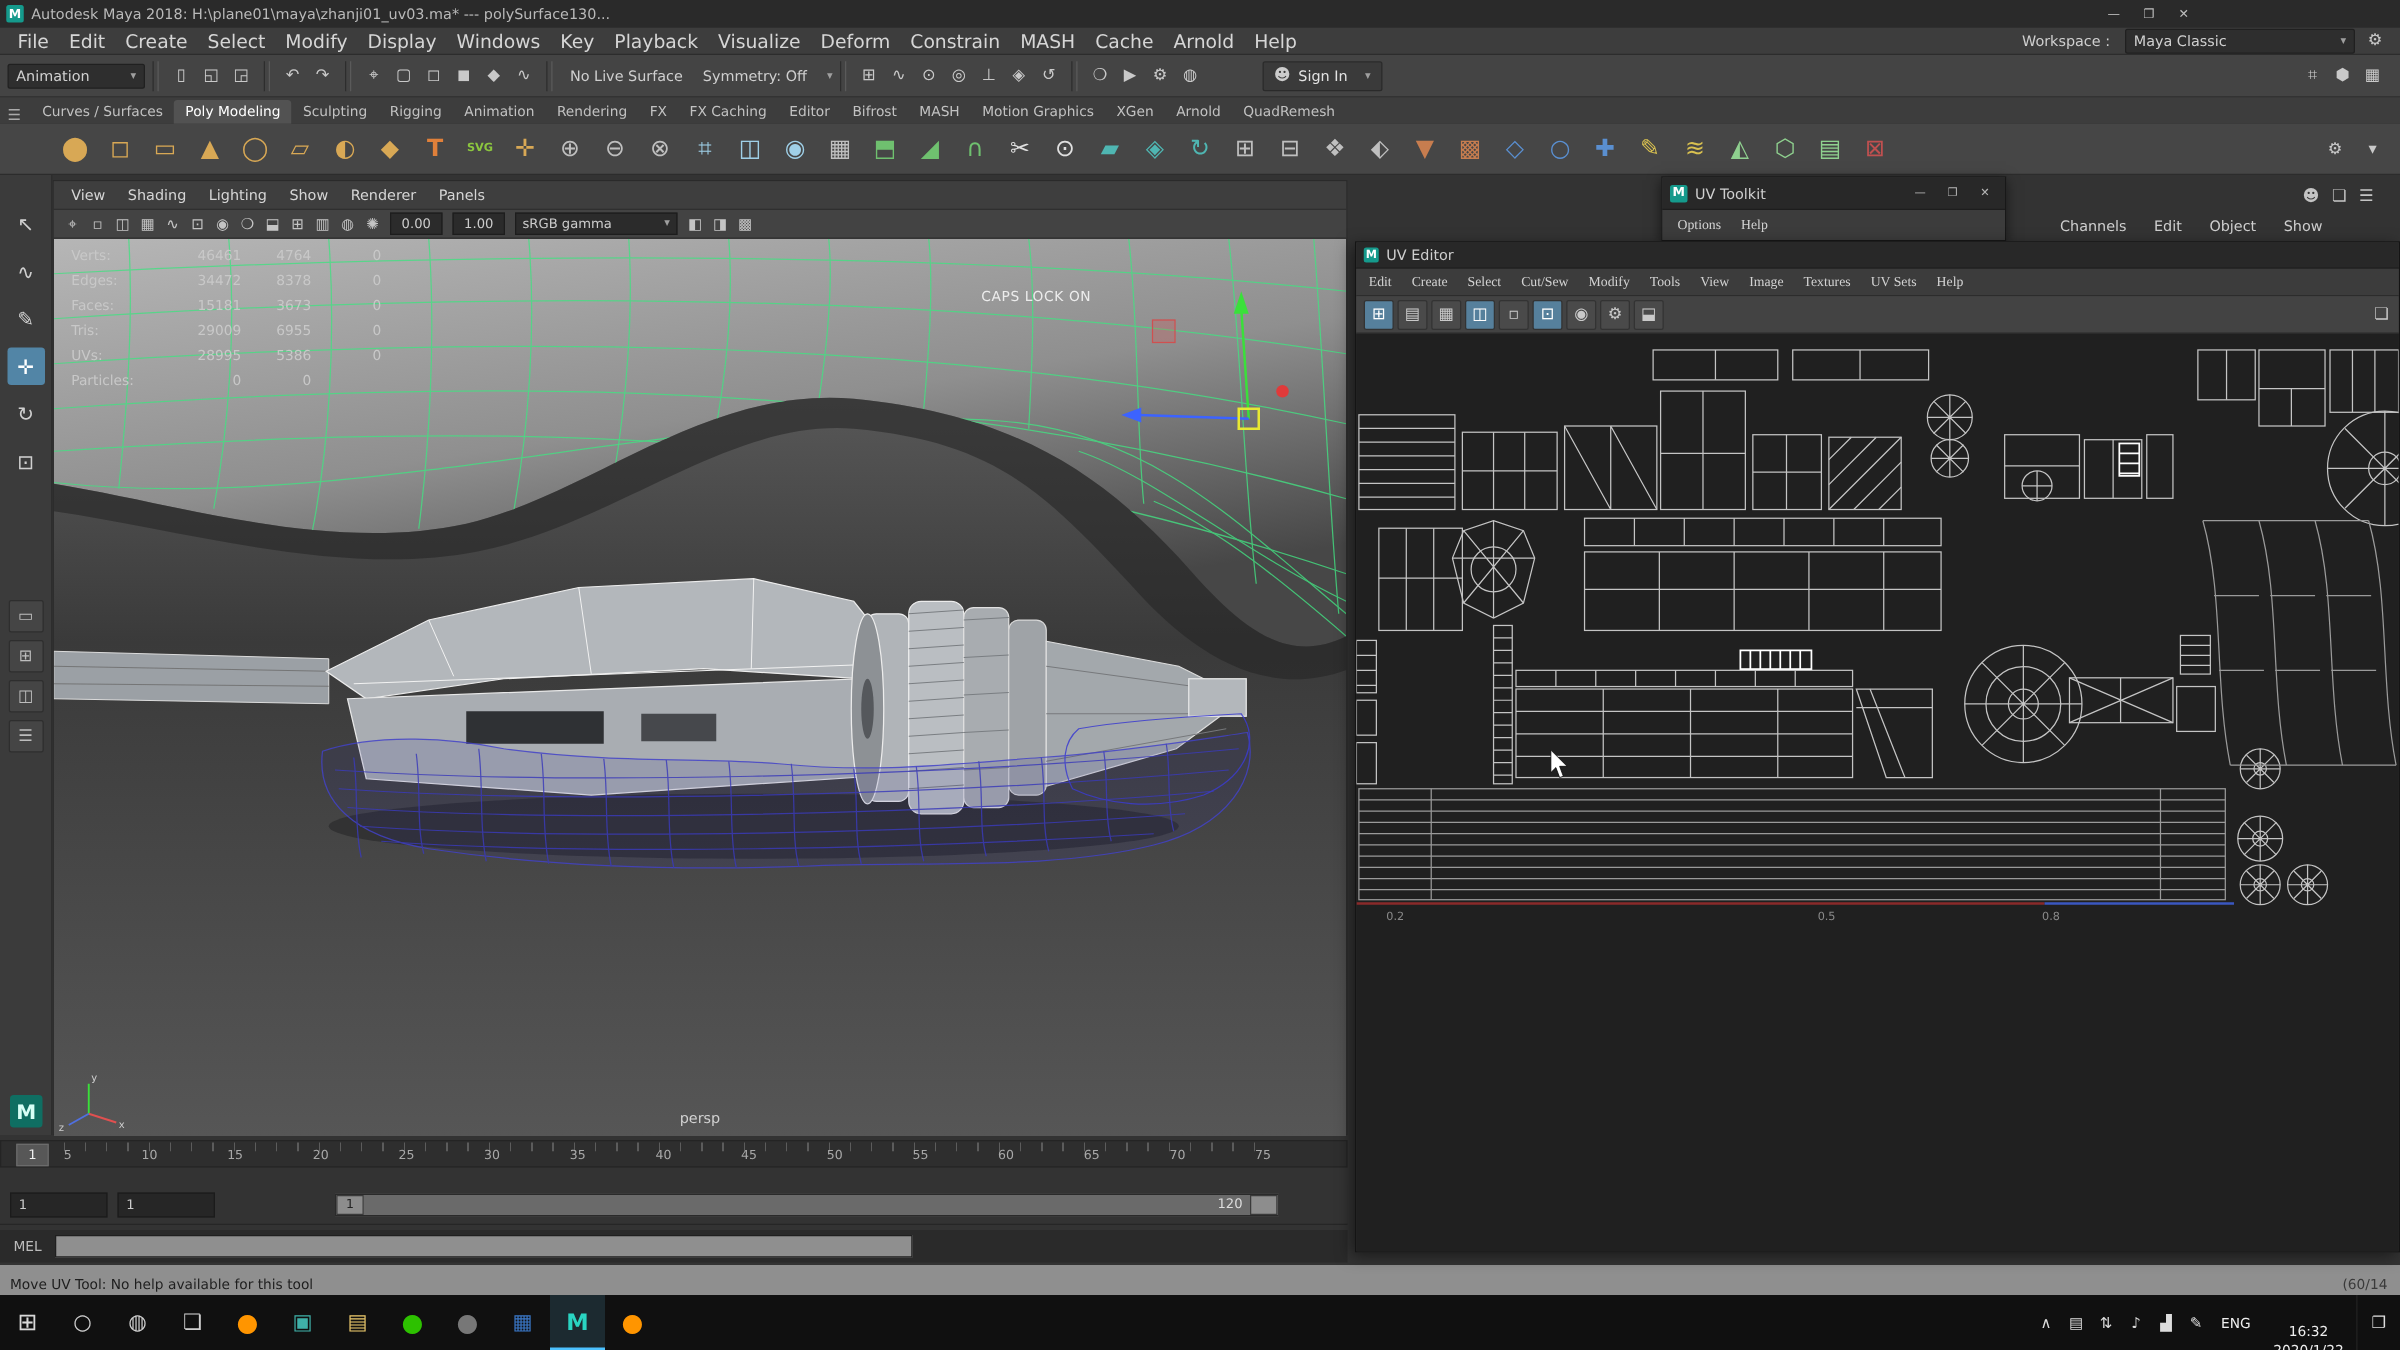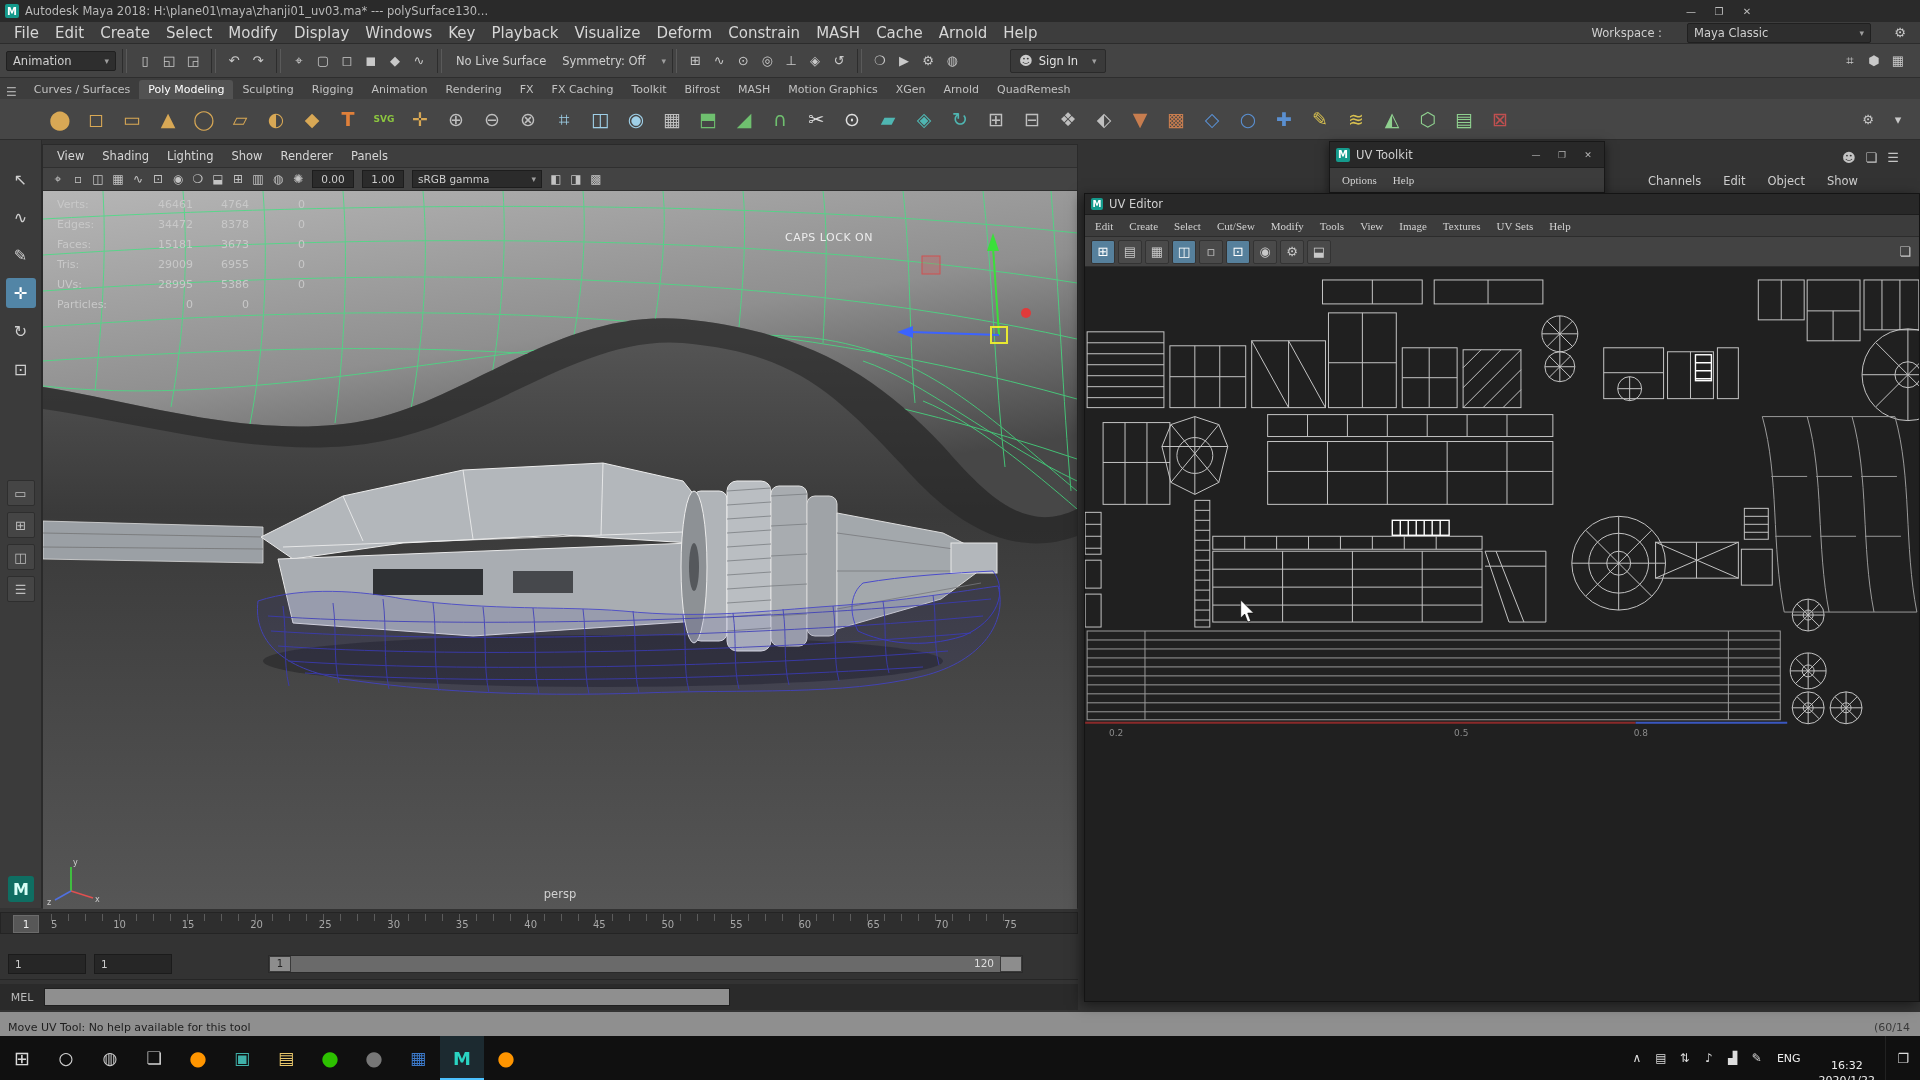--- a/index.html
+++ b/index.html
@@ -8,21 +8,21 @@
 
   
   .titlebar{left:0;top:0;width:1920px;height:22px;background:#2a2a2a;display:flex;align-items:center;border-bottom:1px solid #1c1c1c;}
   .app-badge{width:14px;height:14px;margin:0 6px 0 5px;background:#159a8c;color:#fff;font-size:10px;font-weight:bold;display:flex;align-items:center;justify-content:center;border-radius:2px;}
   .title-text{color:#b9b9b9;font-size:11.5px;white-space:nowrap;}
   .win-btn{width:26px;height:16px;display:flex;align-items:center;justify-content:center;color:#bdbdbd;font-size:10px;}
 
   
   .menubar{left:0;top:22px;width:1920px;height:22px;background:#3d3d3d;display:flex;align-items:center;padding-left:6px;border-bottom:1px solid #2c2c2c;box-sizing:border-box;}
   .menu-item{padding:2px 8px;color:#d6d6d6;font-size:15px;}
-  .workspace{margin-left:auto;display:flex;align-items:center;gap:17px;padding-right:8px;}
+  .workspace{margin-left:auto;display:flex;align-items:center;gap:4px;padding-right:8px;}
   .dd{background:#2e2e2e;border:1px solid #202020;border-radius:2px;height:18px;display:flex;align-items:center;justify-content:space-between;padding:0 6px;color:#d0d0d0;font-size:11.5px;}
   .caret{font-size:9px;color:#9f9f9f;margin-left:8px;}
 
   
   .statusline{left:0;top:44px;width:1920px;height:34px;background:#444;display:flex;align-items:center;border-bottom:1px solid #2e2e2e;box-sizing:border-box;}
   .sl-sep{width:3px;height:24px;margin:0 6px;border-left:1px solid #2d2d2d;border-right:1px solid #5a5a5a;}
   .sl-icon{width:22px;height:22px;margin:0 1px;display:flex;align-items:center;justify-content:center;color:#c9c9c9;font-size:13px;}
   .sl-text{color:#cfcfcf;font-size:11.5px;margin:0 8px;white-space:nowrap;}
   .signin{display:flex;align-items:center;gap:6px;background:#3a3a3a;border:1px solid #2a2a2a;border-radius:2px;height:22px;padding:0 8px;margin-left:46px;}
 
@@ -203,21 +203,21 @@
   <div class="abs shelftabs">
     <span class="tabs-burger">☰</span>
     <span class="shelf-tab">Curves / Surfaces</span>
       <span class="shelf-tab active">Poly Modeling</span>
       <span class="shelf-tab">Sculpting</span>
       <span class="shelf-tab">Rigging</span>
       <span class="shelf-tab">Animation</span>
       <span class="shelf-tab">Rendering</span>
       <span class="shelf-tab">FX</span>
       <span class="shelf-tab">FX Caching</span>
-      <span class="shelf-tab">Toolkit</span>
+      <span class="shelf-tab">Editor</span>
       <span class="shelf-tab">Bifrost</span>
       <span class="shelf-tab">MASH</span>
       <span class="shelf-tab">Motion Graphics</span>
       <span class="shelf-tab">XGen</span>
       <span class="shelf-tab">Arnold</span>
       <span class="shelf-tab">QuadRemesh</span>
   </div>
 
   <div class="abs shelf">
     <span class="shelficon" style="color:#d8a855">⬤</span>

